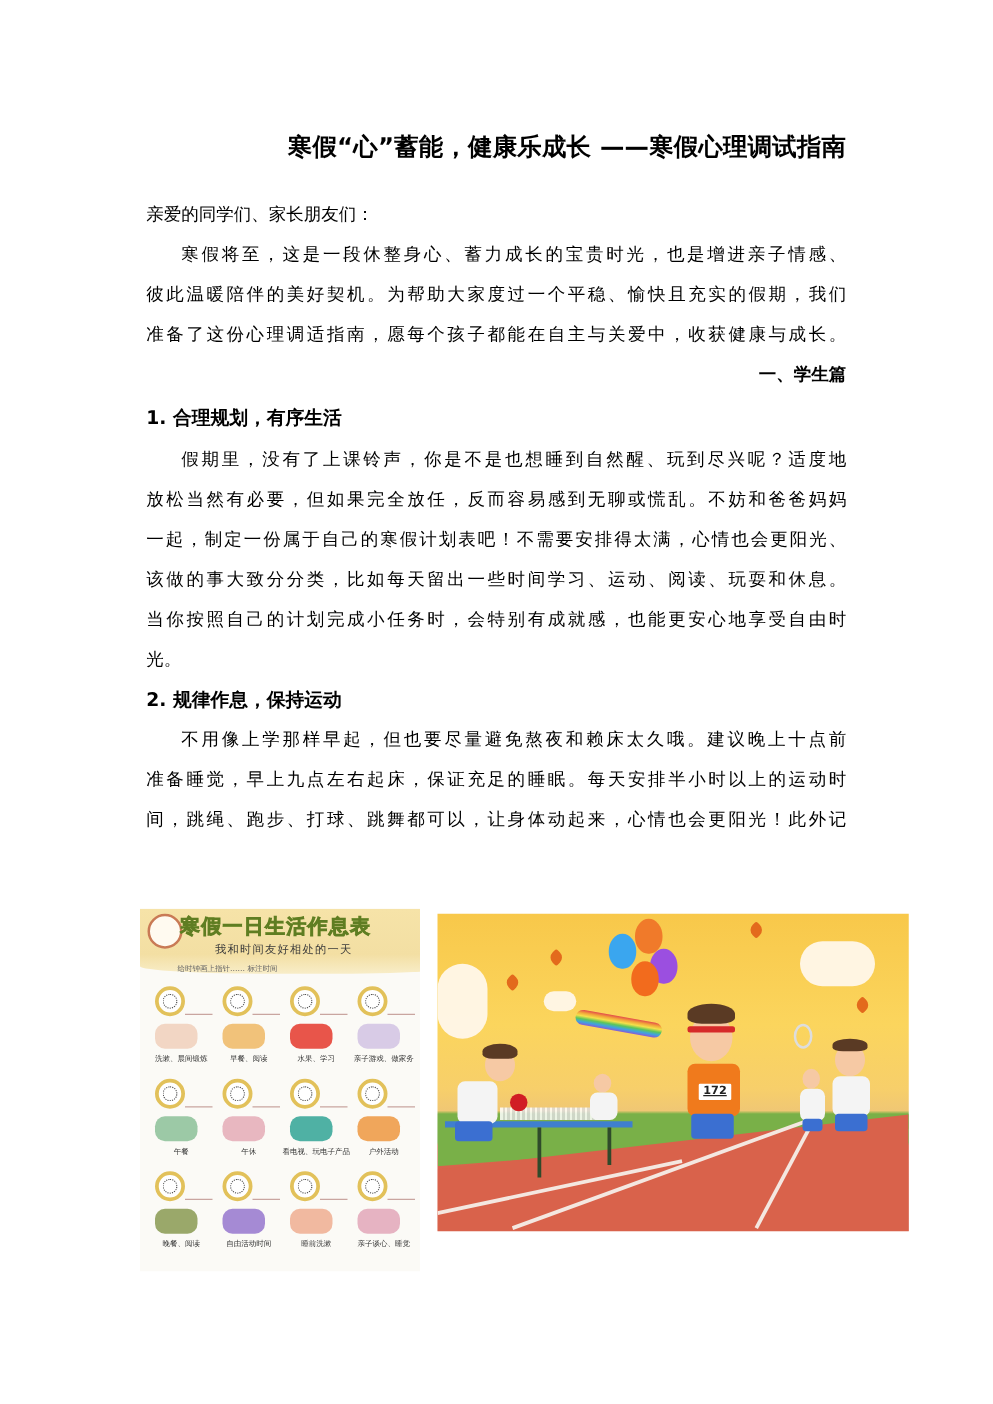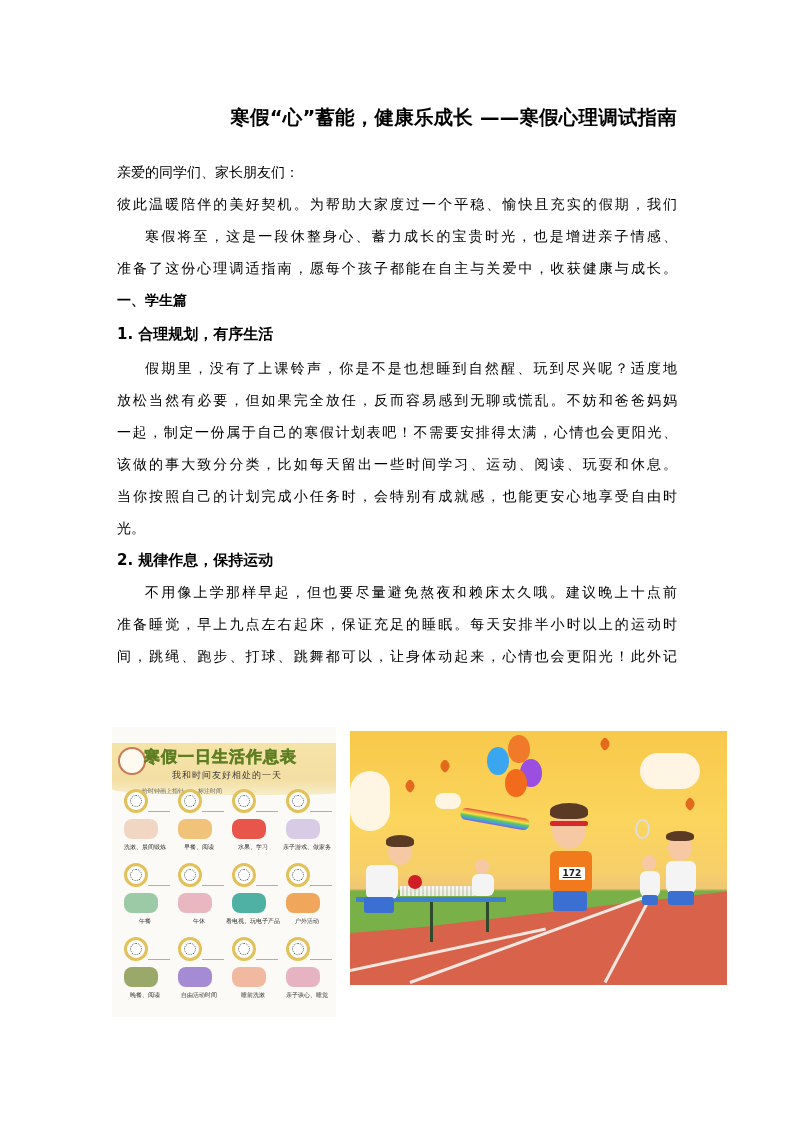--- a/index.html
+++ b/index.html
@@ -6,28 +6,28 @@
   body { width: 794px; height: 1123px; position: relative; overflow: hidden;
          font-family: "DejaVu Sans", "Liberation Sans", sans-serif; color: #000; }
   .page { position: absolute; left: 0; top: 0; width: 794px; height: 1123px; background: #fff; }
 
   .title { position: absolute; left: 117px; width: 560px; top: 104px; text-align: right;
            font-size: 19.5px; font-weight: bold; letter-spacing: 0.2px; white-space: nowrap; }
 
   .body { position: absolute; left: 117px; top: 156px; width: 560px; }
   .line { font-size: 14px; line-height: 32px; height: 32px; white-space: nowrap; overflow: hidden; }
   .indent { padding-left: 28px; }
-  .h1 { font-size: 14px; font-weight: bold; line-height: 32px; height: 32px; }
+  .h1 { font-size: 14px; font-weight: bold; line-height: 32px; height: 32px; text-align: right; }
   .h2 { font-size: 15px; font-weight: bold; line-height: 36px; height: 36px; }
   .justify { text-align: justify; text-align-last: justify; }
 
   
   .fig-schedule { position: absolute; left: 112px; top: 727px; width: 224px; height: 290px;
                   background: #fbfaf6; overflow: hidden; }
-  .sch-header { position: absolute; left: 0; top: 16px; width: 266px; height: 52px;
+  .sch-header { position: absolute; left: 0; top: 0; width: 266px; height: 52px;
                 background: linear-gradient(180deg, #f6e3a8 0%, #f3dfa3 70%, #f8edc8 100%);
                 border-bottom-left-radius: 40% 6px; border-bottom-right-radius: 40% 8px; }
   .sch-clock-icon { position: absolute; left: 6px; top: 4px; width: 24px; height: 24px; border-radius: 50%;
                     border: 2px solid #c97a55; background: #fffaf0; }
   .sch-title { position: absolute; left: 32px; top: 4px; font-size: 16px; font-weight: bold; color: #9bc04a;
                -webkit-text-stroke: 0.6px #5f7d22; white-space: nowrap; letter-spacing: 1px; }
   .sch-sub { position: absolute; left: 60px; top: 26px; font-size: 9px; color: #3a3a3a; white-space: nowrap; letter-spacing: 1px; }
   .sch-note { position: absolute; left: 30px; top: 44px; font-size: 6px; color: #666; white-space: nowrap; }
   .sch-grid { position: absolute; left: 6px; top: 60px; width: 216px; display: grid;
               grid-template-columns: repeat(4, 54px); grid-auto-rows: 74px; }
@@ -65,22 +65,22 @@
 </style>
 </head>
 <body>
 
 <div class="page">
 
   <div class="title">寒假“心”蓄能，健康乐成长 ——寒假心理调试指南</div>
 
   <div class="body">
     <div class="line">亲爱的同学们、家长朋友们：</div>
+    <div class="line indent justify">寒假将至，这是一段休整身心、蓄力成长的宝贵时光，也是增进亲子情感、</div>
     <div class="line justify">彼此温暖陪伴的美好契机。为帮助大家度过一个平稳、愉快且充实的假期，我们</div>
-    <div class="line indent justify">寒假将至，这是一段休整身心、蓄力成长的宝贵时光，也是增进亲子情感、</div>
     <div class="line justify">准备了这份心理调适指南，愿每个孩子都能在自主与关爱中，收获健康与成长。</div>
 
     <div class="h1">一、学生篇</div>
 
     <div class="h2">1. 合理规划，有序生活</div>
     <div class="line indent justify">假期里，没有了上课铃声，你是不是也想睡到自然醒、玩到尽兴呢？适度地</div>
     <div class="line justify">放松当然有必要，但如果完全放任，反而容易感到无聊或慌乱。不妨和爸爸妈妈</div>
     <div class="line justify">一起，制定一份属于自己的寒假计划表吧！不需要安排得太满，心情也会更阳光、</div>
     <div class="line justify">该做的事大致分分类，比如每天留出一些时间学习、运动、阅读、玩耍和休息。</div>
     <div class="line justify">当你按照自己的计划完成小任务时，会特别有成就感，也能更安心地享受自由时</div>

